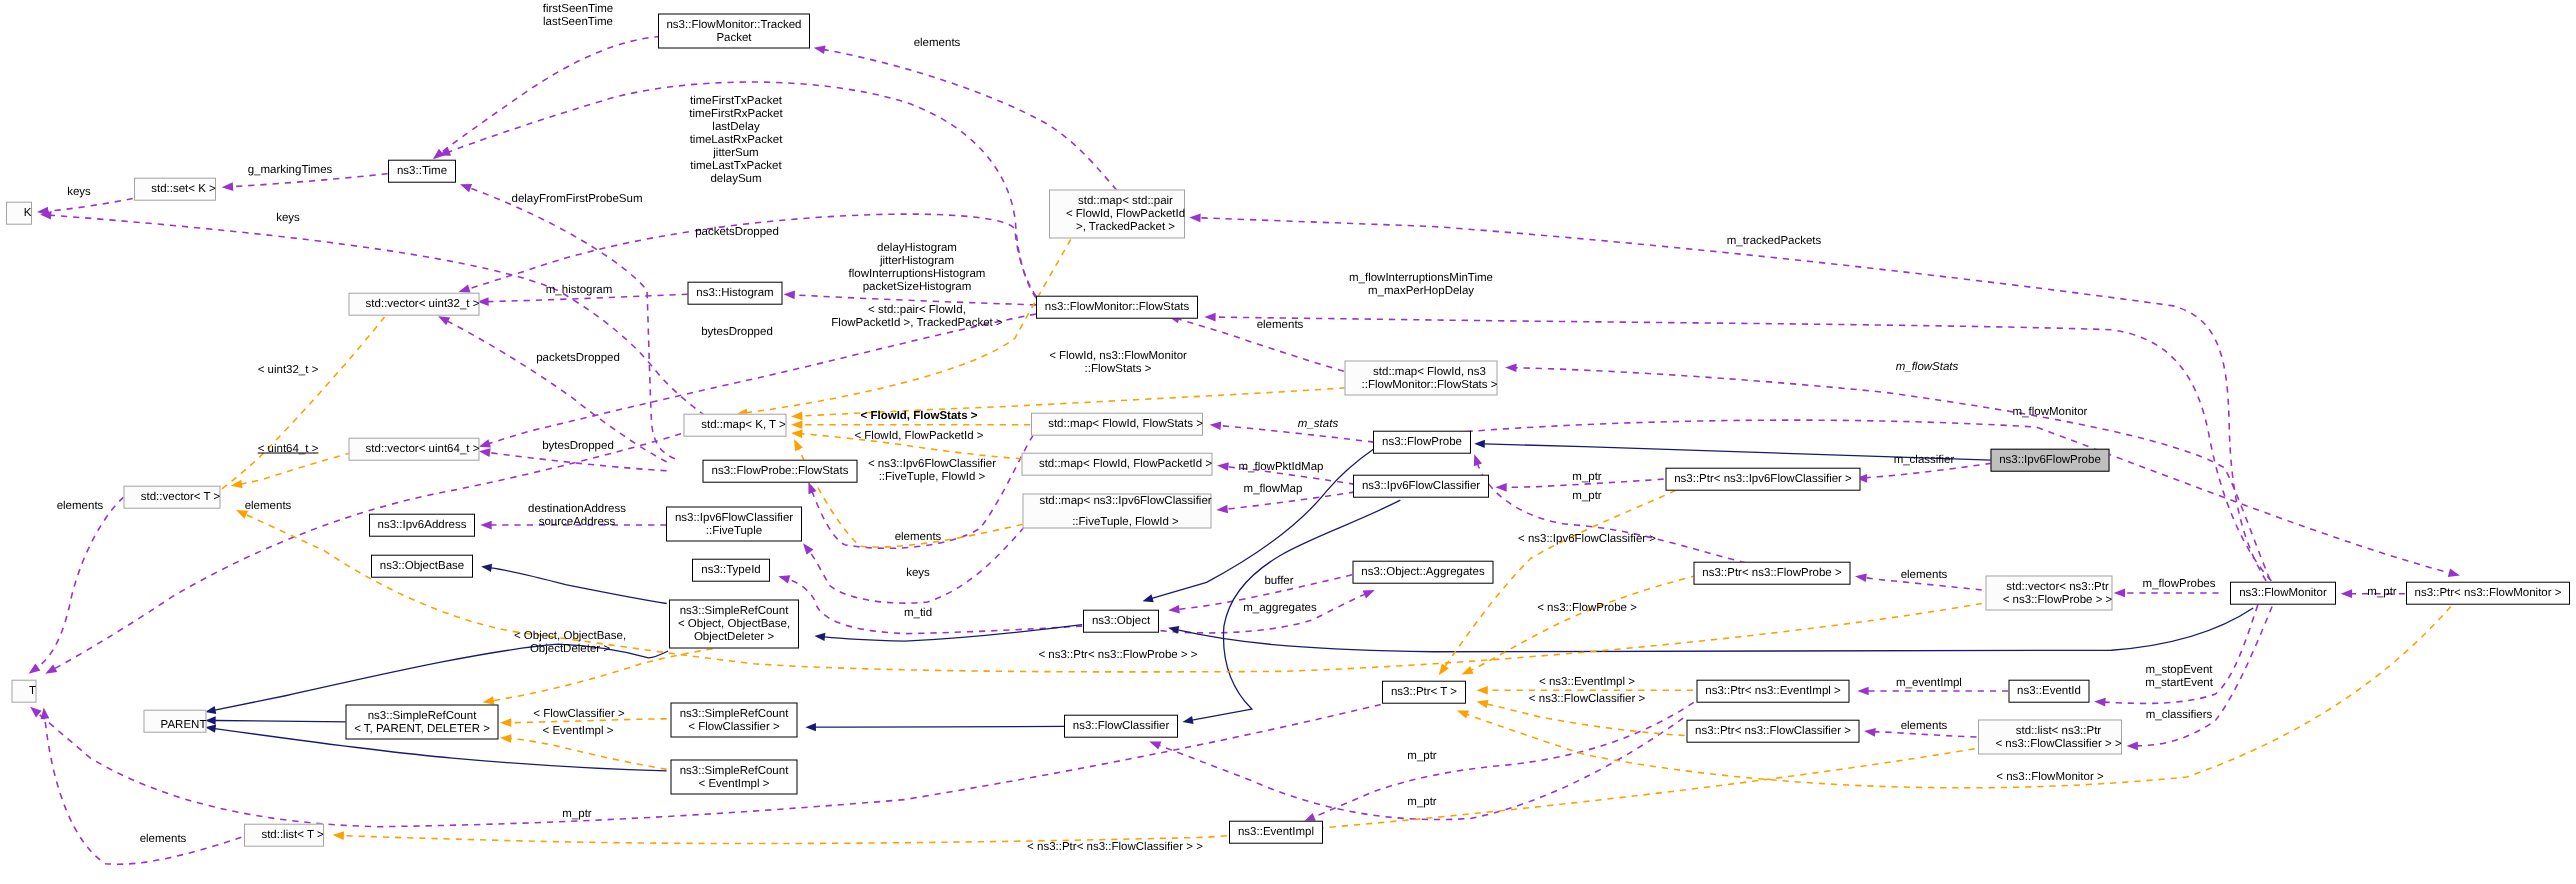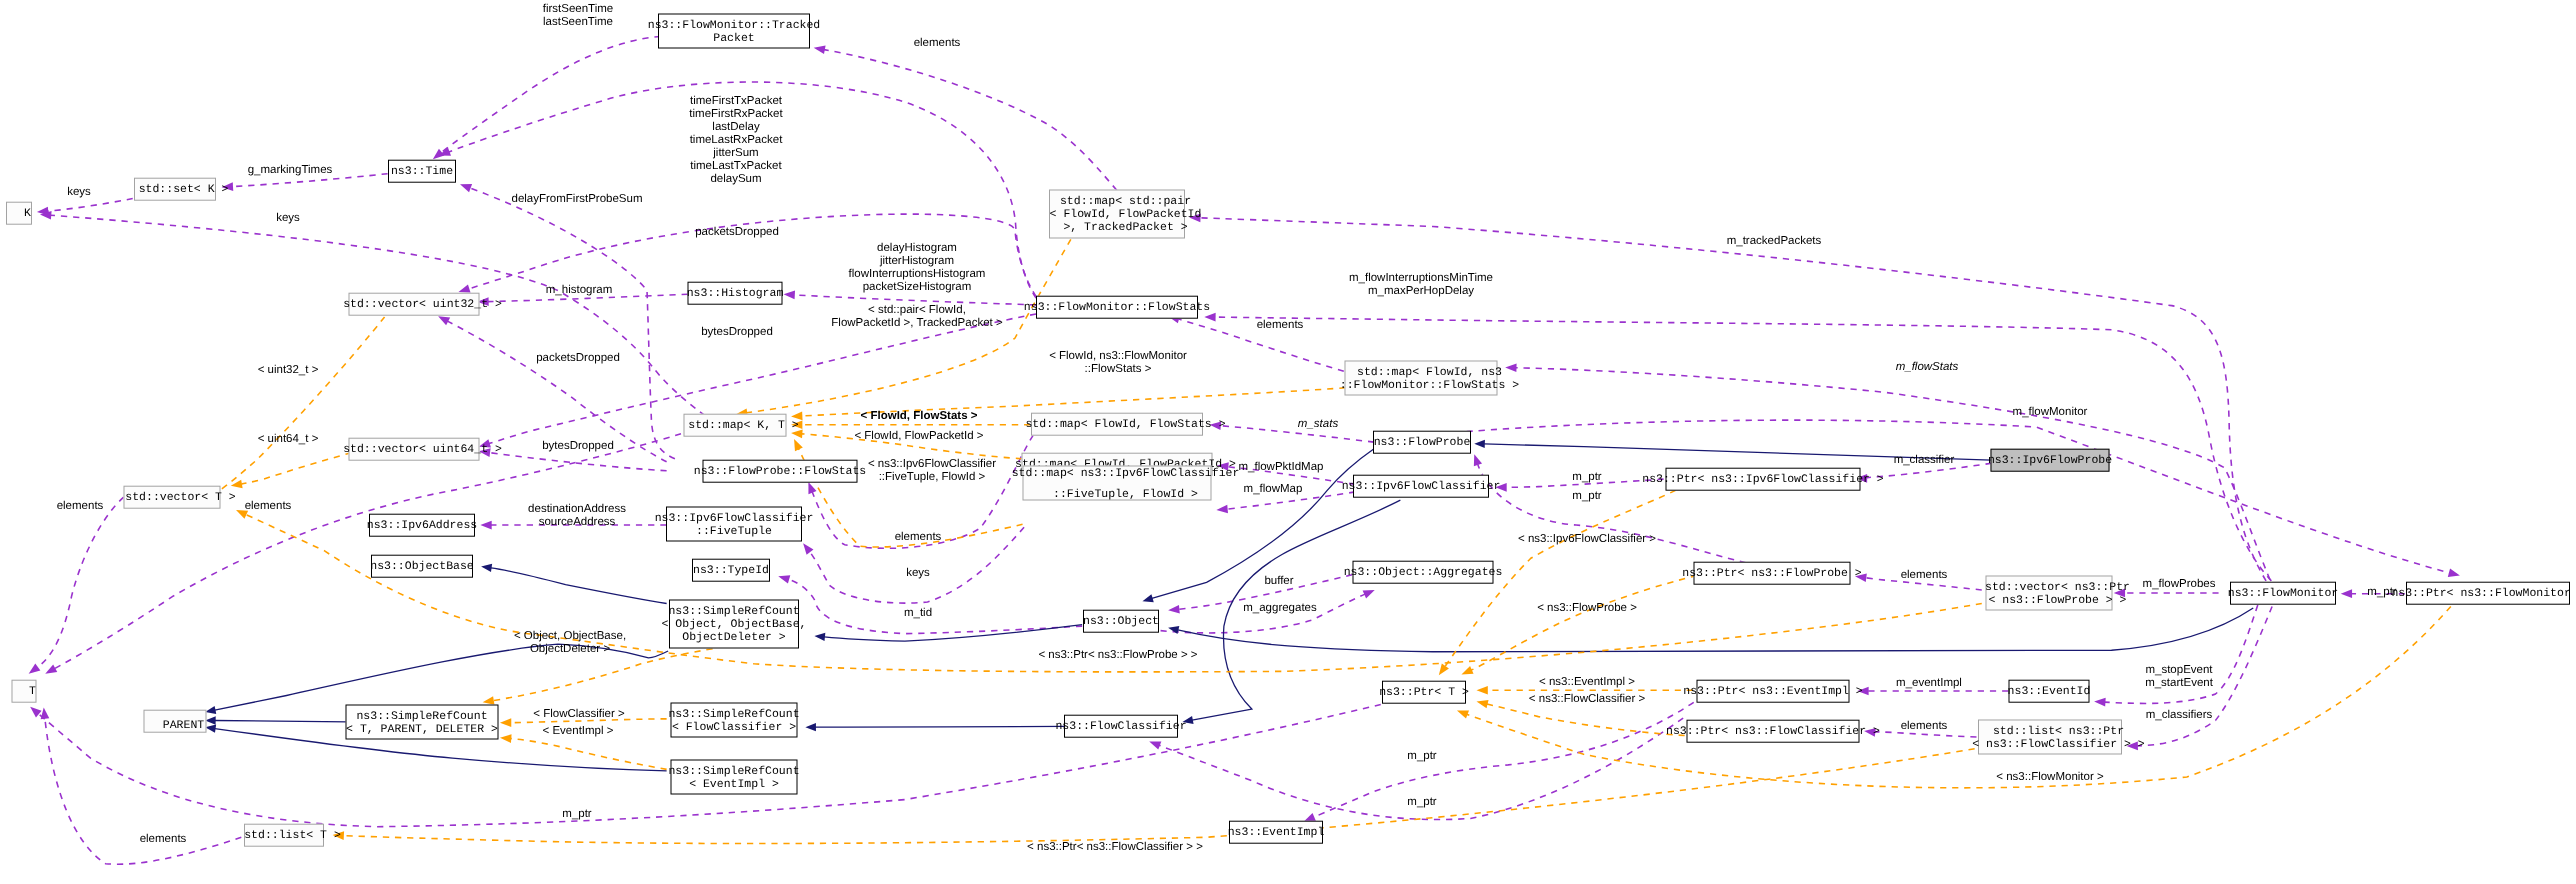--- a/index.html
+++ b/index.html
@@ -4,21 +4,21 @@
 <title>ns3::Ipv6FlowProbe collaboration diagram</title>
 <style>
   html,body{margin:0;padding:0;background:#ffffff;
      -webkit-font-smoothing:antialiased;text-rendering:geometricPrecision;}
   #canvas{position:relative;width:2576px;height:885px;background:#ffffff;overflow:hidden;
      font-family:"Liberation Sans",sans-serif;
      -webkit-font-smoothing:antialiased;-moz-osx-font-smoothing:grayscale;}
   svg.layer{position:absolute;left:0;top:0;width:2576px;height:885px;pointer-events:none;}
   .node{position:absolute;box-sizing:border-box;display:flex;flex-direction:column;
         align-items:center;justify-content:center;text-align:center;
-        font-family:Liberation Mono, monospace;font-size:11.5px;color:#000;
+        font-family:Liberation Sans, sans-serif;font-size:11.5px;color:#000;
         line-height:13px;white-space:nowrap;transform:translate(-50%,-50%);}
   .node.solid{border:1.4px solid #000;background:#fff;}
   .node.gray{border:0.9px solid #a3a3a3;background:#fcfcfc;padding-left:17px;}
   .node.filled{border:1.4px solid #000;background:#bfbfbf;}
   .elabel{position:absolute;font-family:"Liberation Sans",sans-serif;font-size:11.5px;
           color:#000;line-height:13px;white-space:nowrap;text-align:center;
           transform:translate(-50%,-50%);}
 </style>
 </head>
 <body>
@@ -368,21 +368,21 @@
       <div class="node solid" style="left: 1421px; top: 486px; width: 136px; height: 22.6px;">
         <div>ns3::Ipv6FlowClassifier</div>
       </div>
       <div class="node solid" style="left: 422px; top: 525px; width: 106px; height: 22.6px;">
         <div>ns3::Ipv6Address</div>
       </div>
       <div class="node solid" style="left: 734px; top: 524px; width: 136px; height: 35px;">
         <div>ns3::Ipv6FlowClassifier</div>
         <div>::FiveTuple</div>
       </div>
-      <div class="node gray" style="left: 1117px; top: 483px; width: 189px; height: 35px; gap: 8px;">
+      <div class="node gray" style="left: 1117px; top: 511px; width: 189px; height: 35px; gap: 8px;">
         <div>std::map&lt; ns3::Ipv6FlowClassifier</div>
         <div>::FiveTuple, FlowId &gt;</div>
       </div>
       <div class="node solid" style="left: 422px; top: 566px; width: 102px; height: 22.6px;">
         <div>ns3::ObjectBase</div>
       </div>
       <div class="node solid" style="left: 731px; top: 570px; width: 78px; height: 22.6px;">
         <div>ns3::TypeId</div>
       </div>
       <div class="node solid" style="left: 1423px; top: 572px; width: 141px; height: 22.6px;">
@@ -526,21 +526,21 @@
       </div>
       <div class="elabel" style="left: 2050px; top: 412px;">
         <div>m_flowMonitor</div>
       </div>
       <div class="elabel" style="left: 919px; top: 416px; font-weight: bold;">
         <div>&lt; FlowId, FlowStats &gt;</div>
       </div>
       <div class="elabel" style="left: 1318px; top: 424px; font-style: italic;">
         <div>m_stats</div>
       </div>
-      <div class="elabel" style="left: 288px; top: 439px;">
+      <div class="elabel" style="left: 288px; top: 449px; text-decoration: underline;">
         <div>&lt; uint64_t &gt;</div>
       </div>
       <div class="elabel" style="left: 578px; top: 446px;">
         <div>bytesDropped</div>
       </div>
       <div class="elabel" style="left: 919px; top: 436px;">
         <div>&lt; FlowId, FlowPacketId &gt;</div>
       </div>
       <div class="elabel" style="left: 1924px; top: 460px;">
         <div>m_classifier</div>

